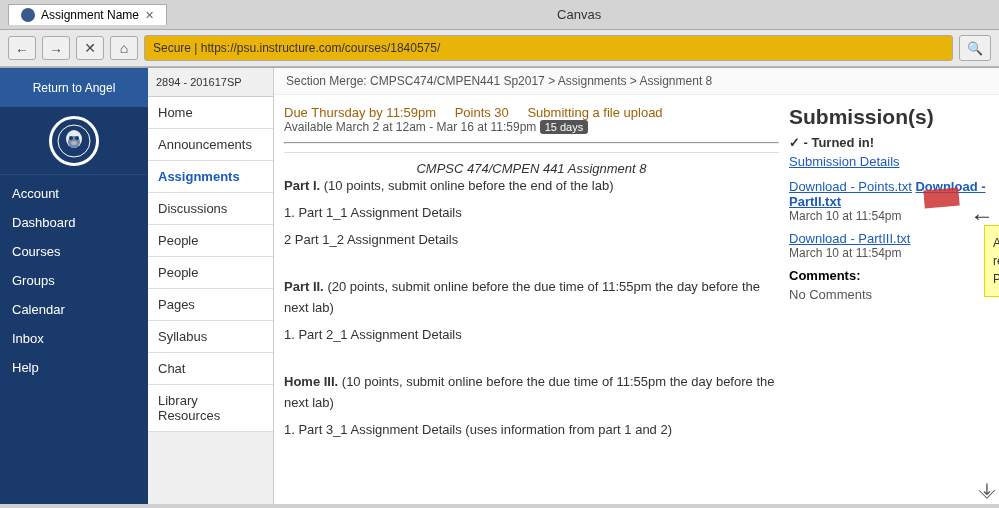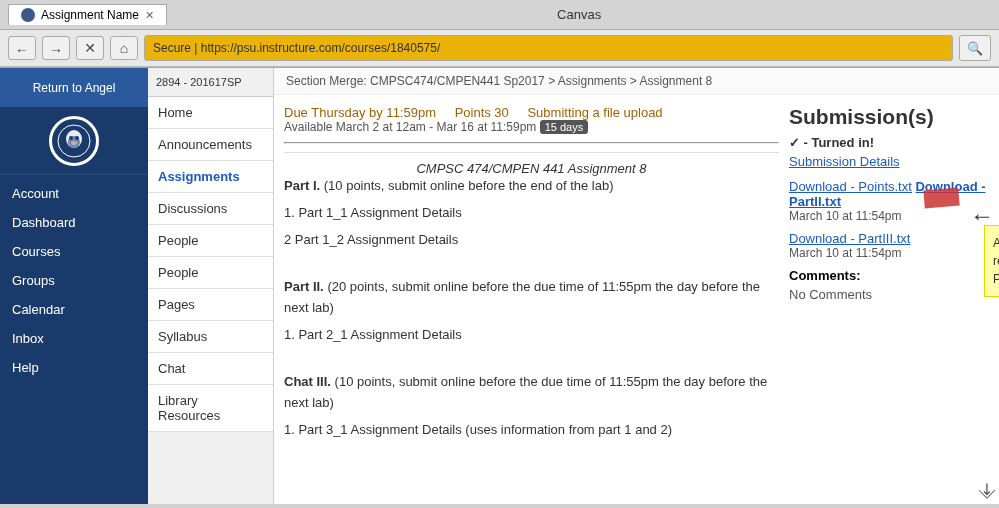--- a/index.html
+++ b/index.html
@@ -167,21 +167,21 @@
           <p>1. Part 1_1 Assignment Details</p>
           <p>2 Part 1_2 Assignment Details</p>
           <br>
           <p>
             <span class="part-title">Part II.</span>
             <span>(20 points, submit online before the due time of 11:55pm the day before the next lab)</span>
           </p>
           <p>1. Part 2_1 Assignment Details</p>
           <br>
           <p>
-            <span class="part-title">Chat III.</span>
+            <span class="part-title">Home III.</span>
             <span>(10 points, submit online before the due time of 11:55pm the day before the next lab)</span>
           </p>
           <p>1. Part 3_1 Assignment Details (uses information from part 1 and 2)</p>
         </div>
       </div>
 
       <div class="assignment-sidebar" style="position:relative;">
         <div class="submissions-box">
           <div class="submissions-title">Submission(s)</div>
           <div class="turned-in">✓ - Turned in!</div>

